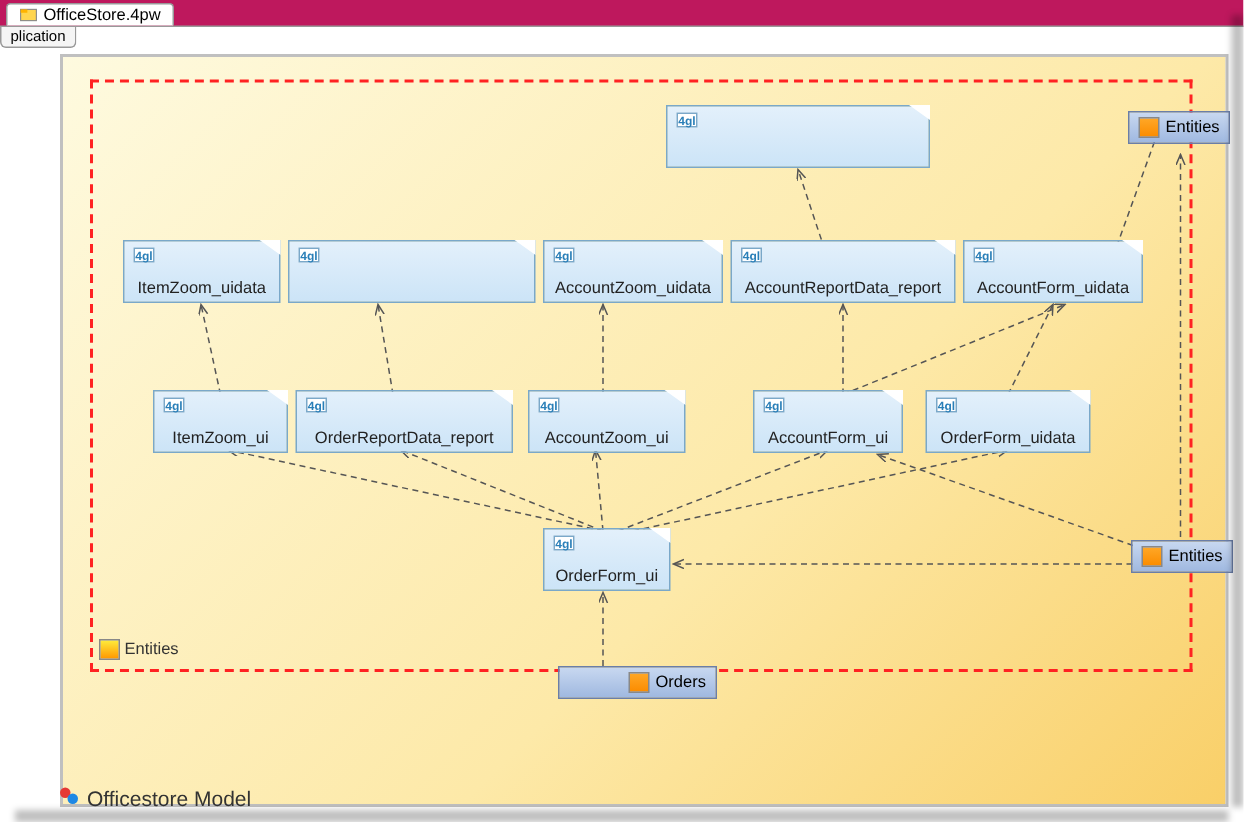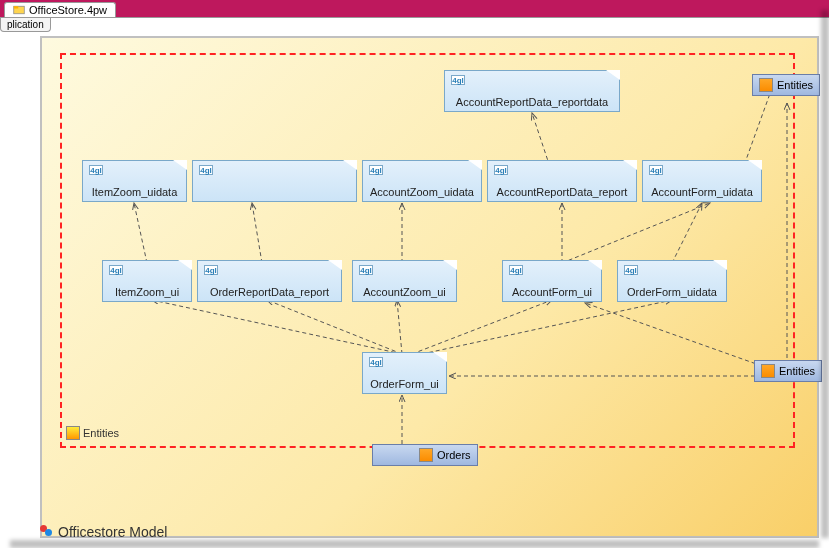--- a/index.html
+++ b/index.html
@@ -74,21 +74,20 @@
   <div class="entities-container">
     <div class="entities-label">
       <span class="entities-icon"></span>
       <span>Entities</span>
     </div>
   </div>
 
   <div class="node" style="left:402px; top:32px; width:176px; height:42px">
     <div class="node-fold"></div>
       <span class="node-icon">4gl</span>
-    <div class="node-label">AccountReportData_reportdata</div>
   </div>
 
   <div class="node" style="left:40px; top:122px; width:105px; height:42px">
       <div class="node-fold"></div>
       <span class="node-icon">4gl</span>
       <div class="node-label">ItemZoom_uidata</div>
     </div>
   <div class="node" style="left:150px; top:122px; width:165px; height:42px">
       <div class="node-fold"></div>
       <span class="node-icon">4gl</span>

